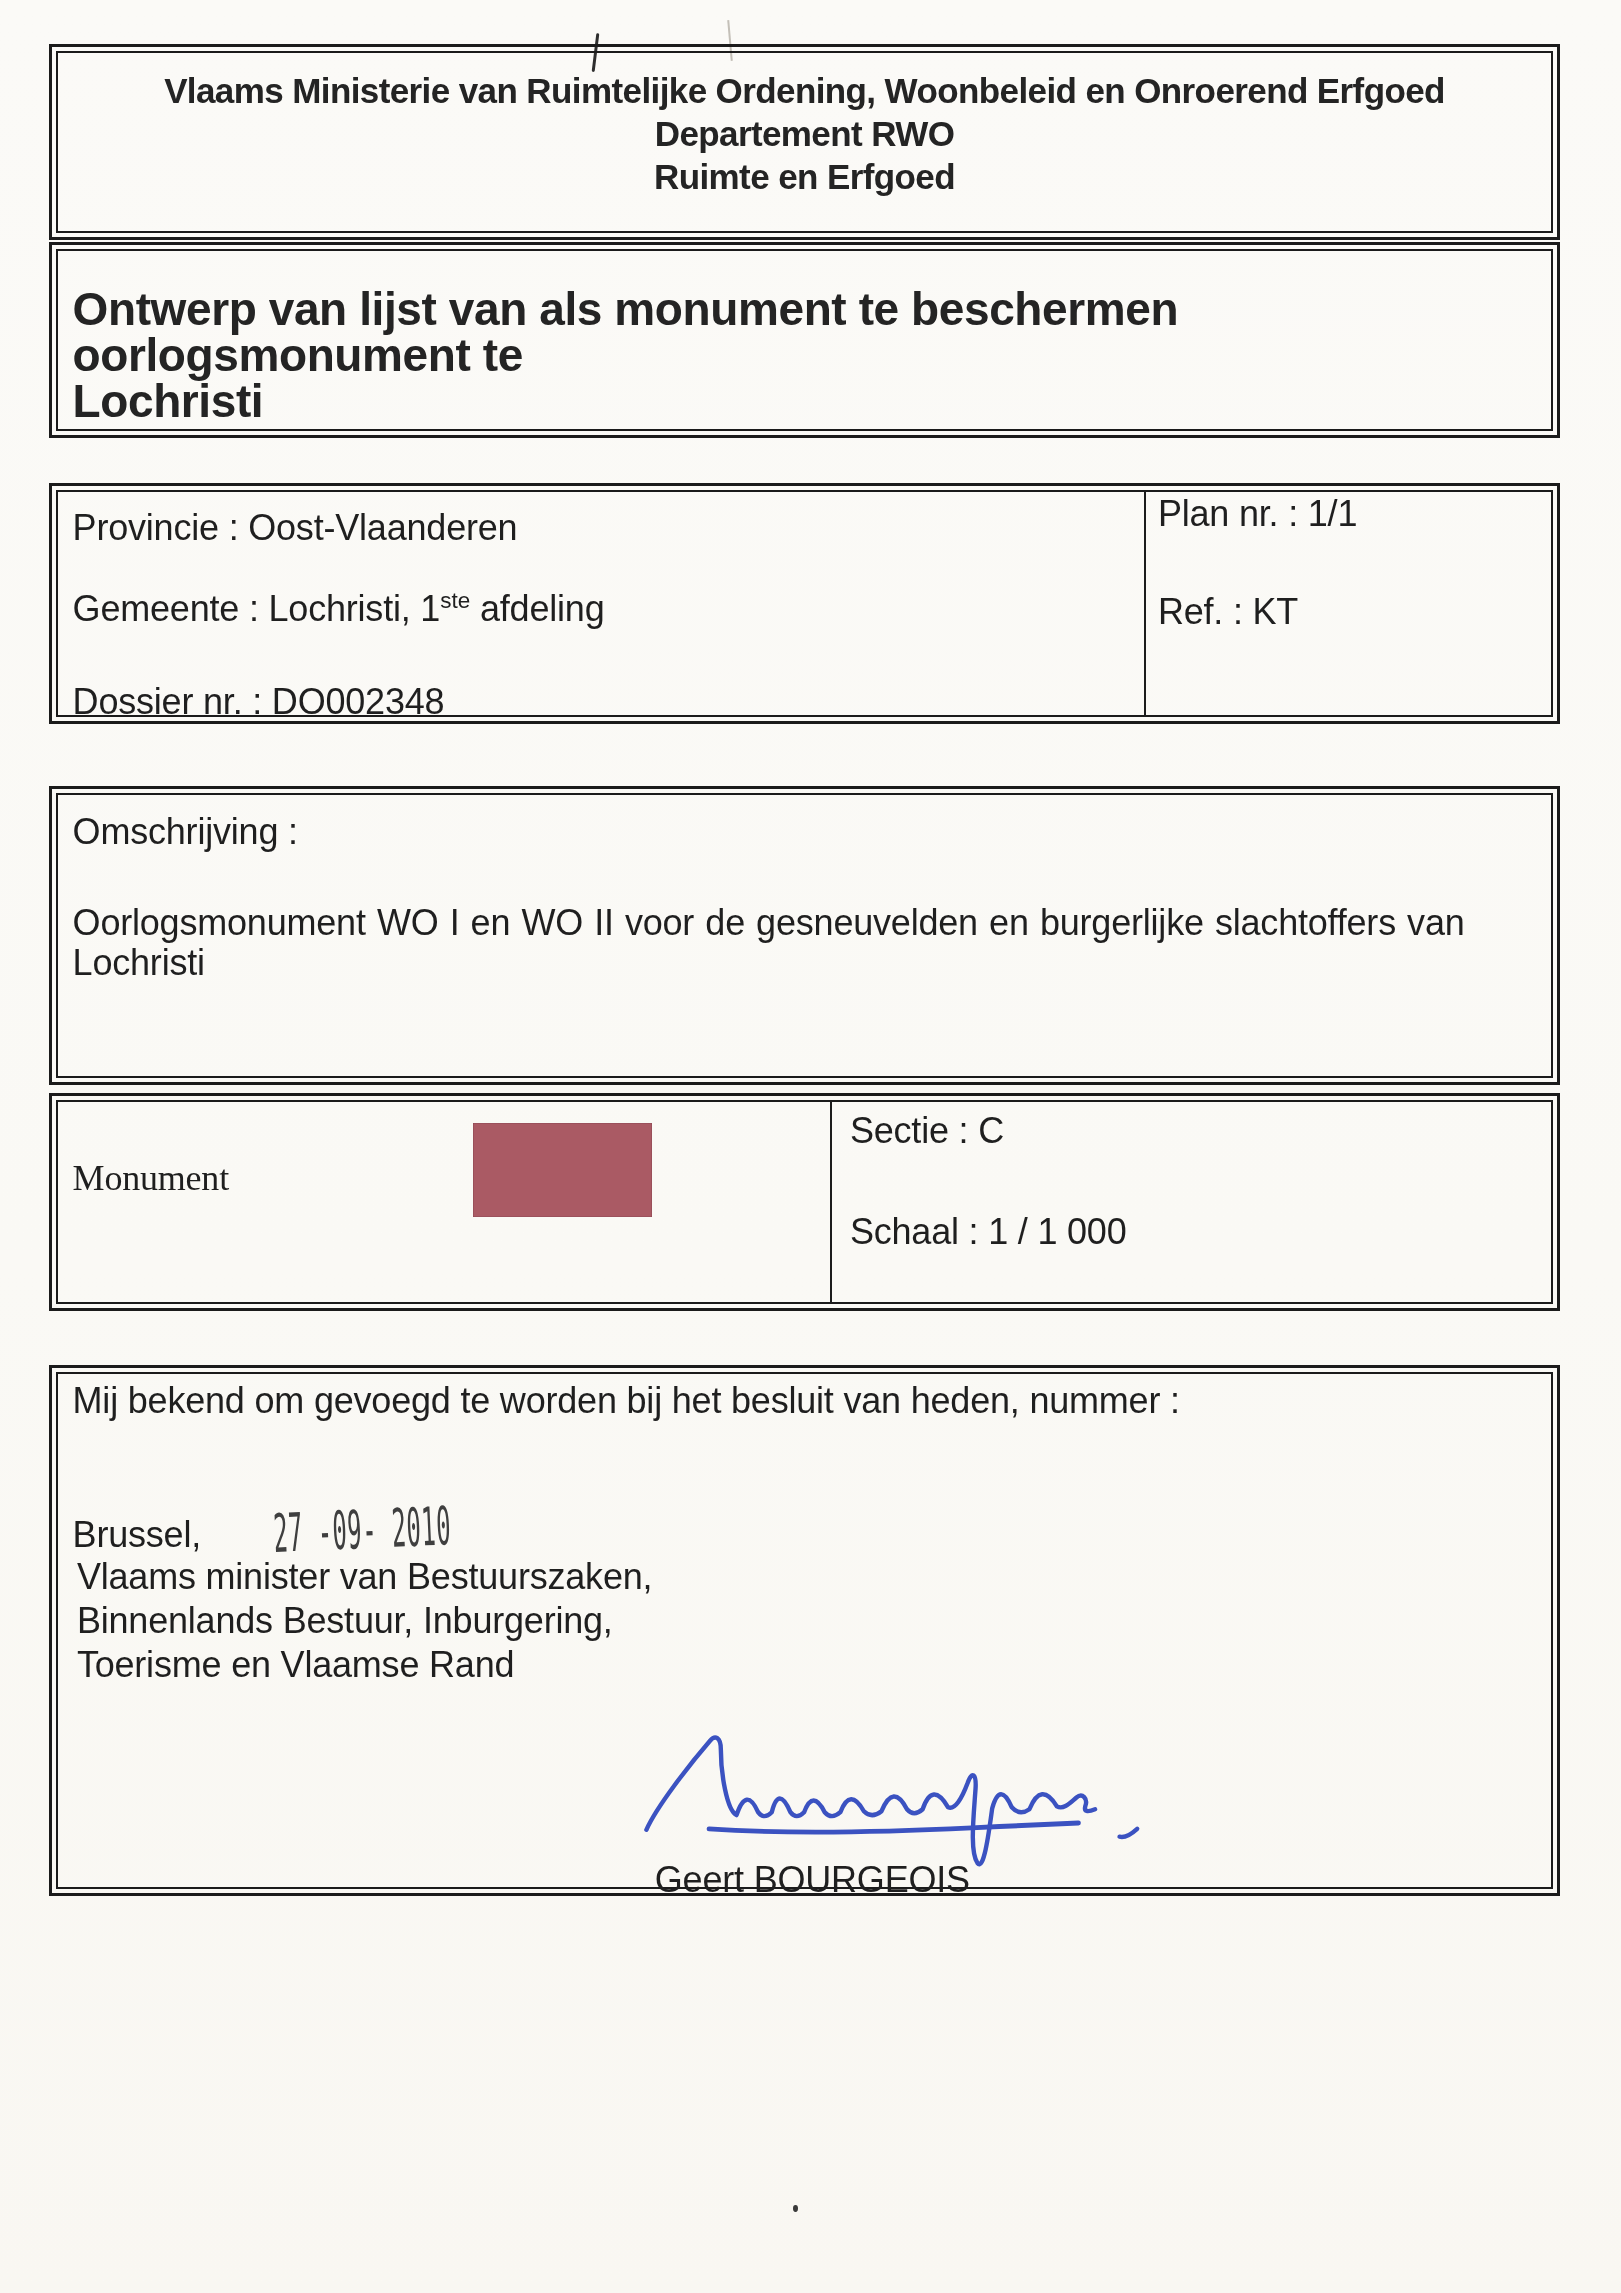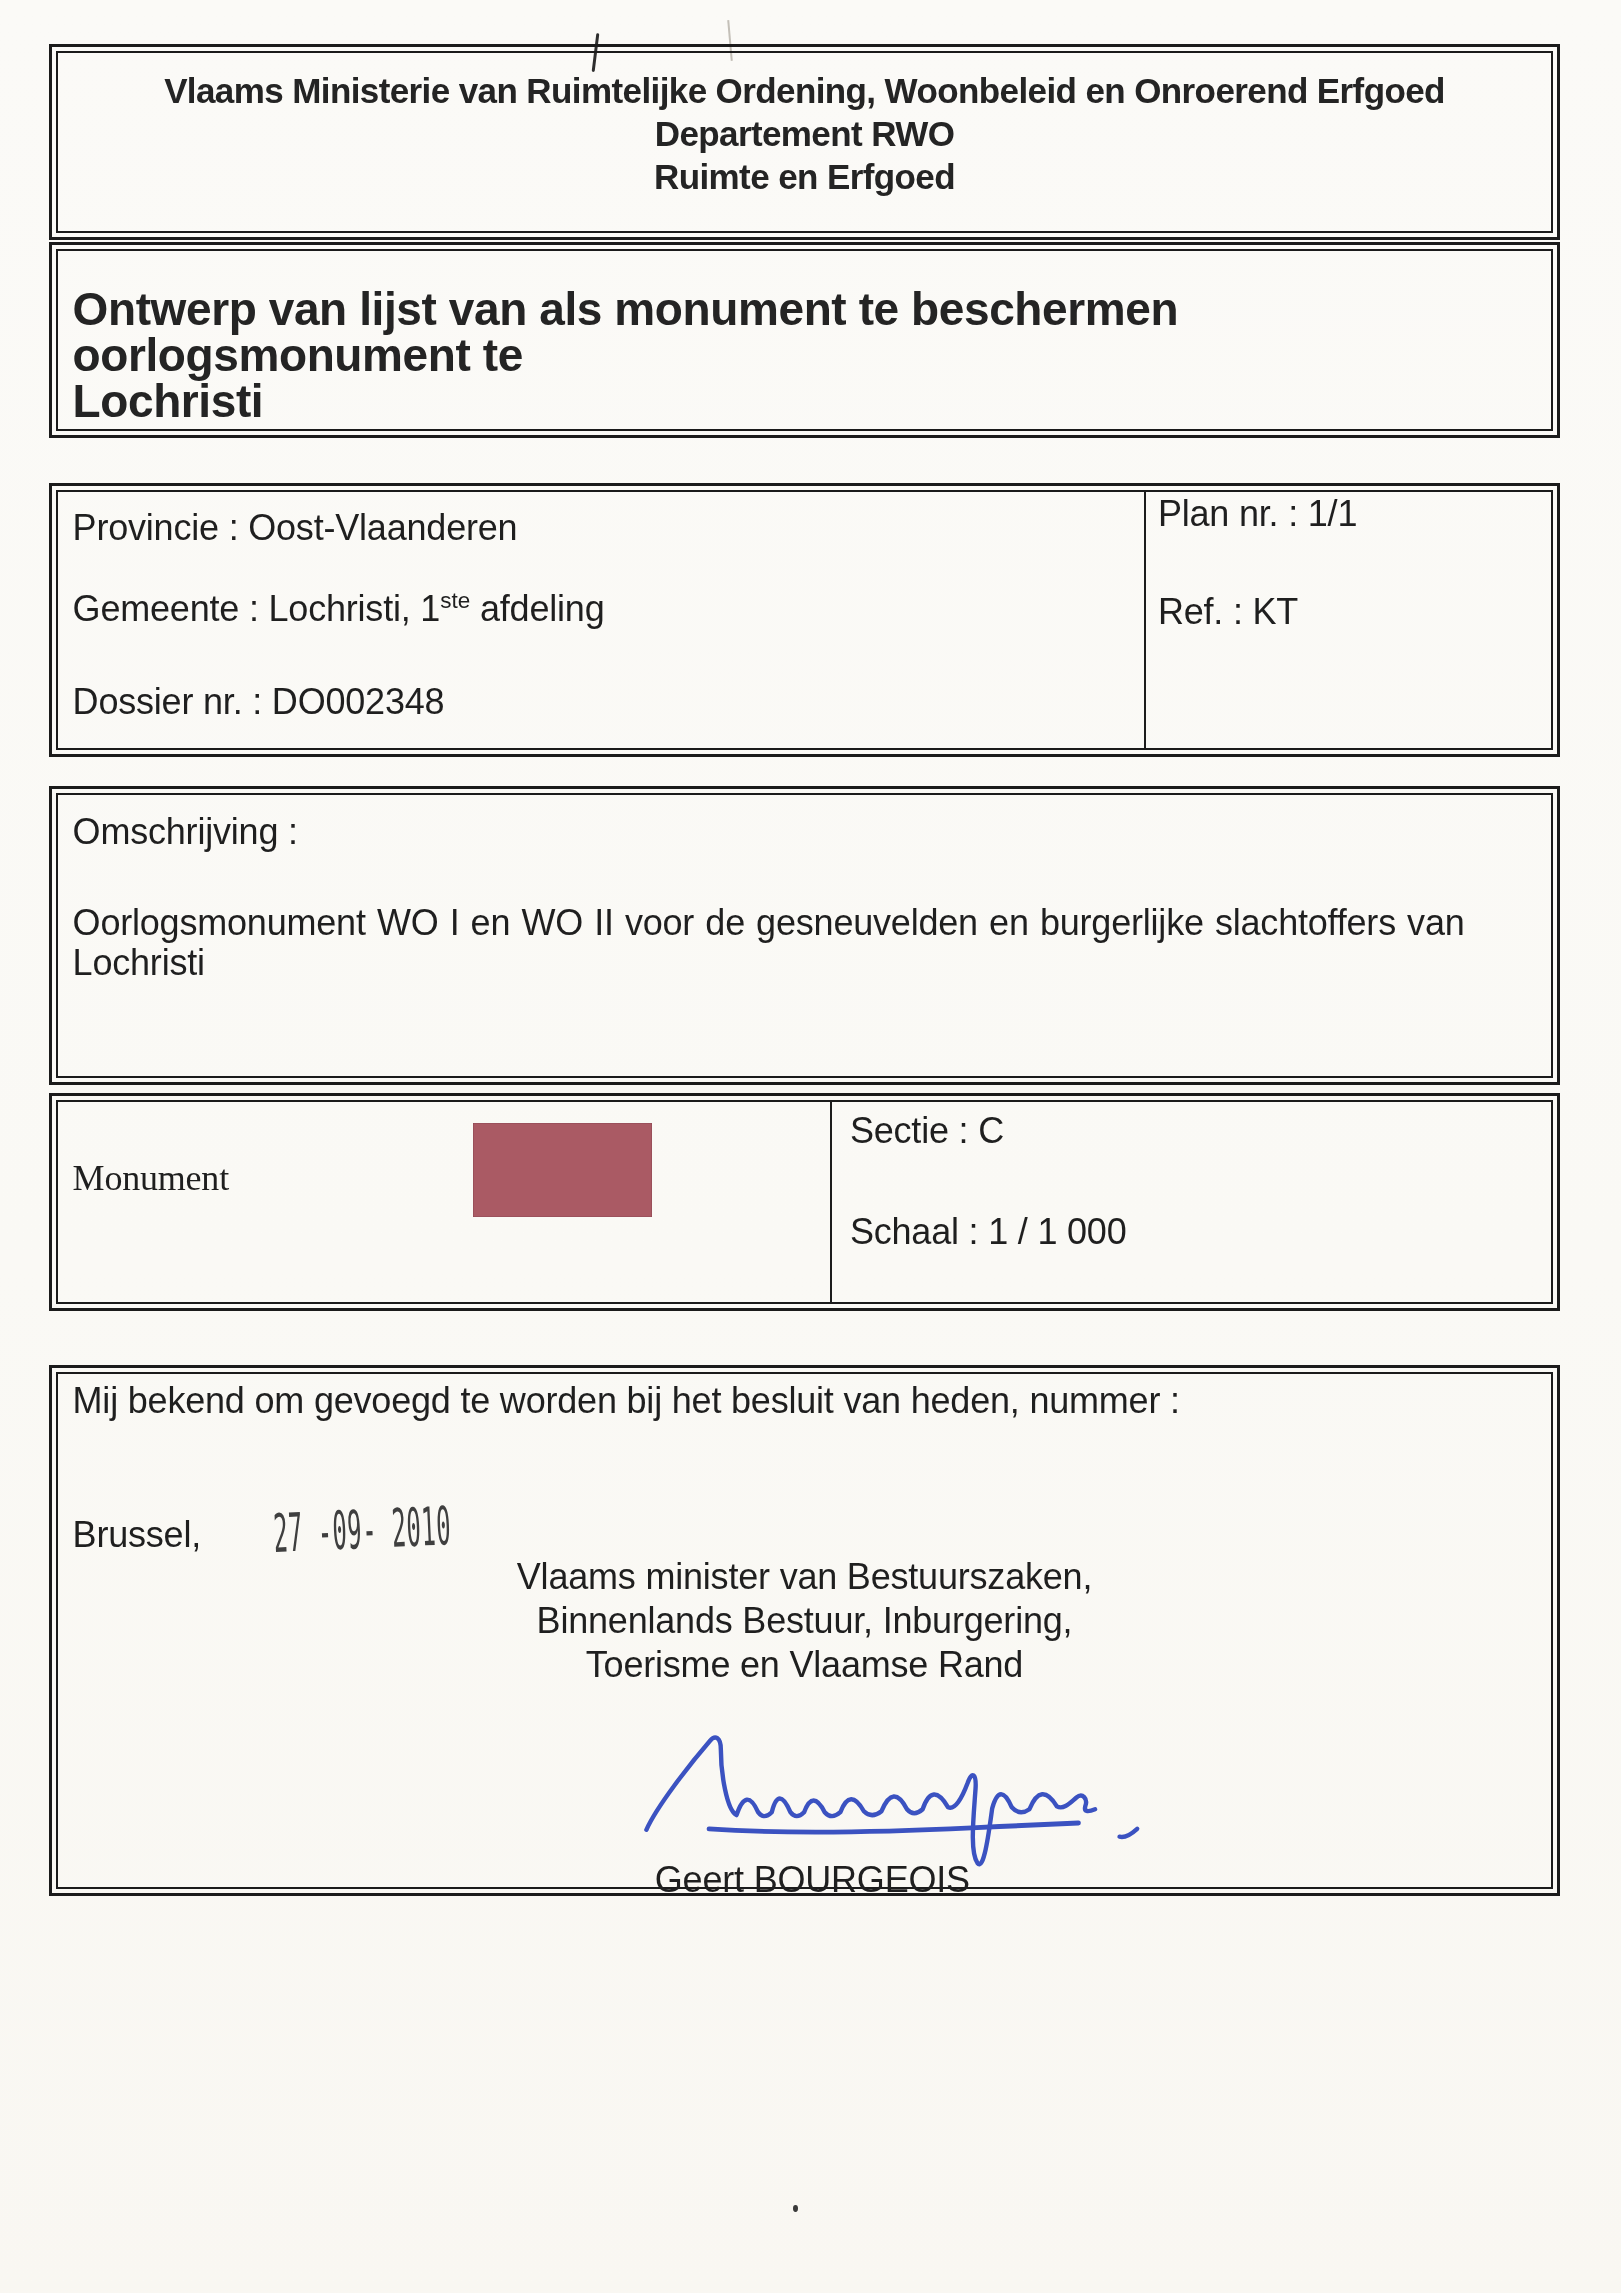--- a/index.html
+++ b/index.html
@@ -15,21 +15,21 @@
   .docbox{
     position:absolute;left:49px;width:1511px;
     border:3.9px solid #1b1b1b;padding:3.9px;box-sizing:border-box;
   }
   .docbox-inner{
     position:relative;width:100%;height:100%;
     border:2px solid #1b1b1b;box-sizing:border-box;
   }
   .box-ministry{top:44px;height:196px;}
   .box-title{top:242px;height:196px;}
-  .box-details{top:483px;height:274px;}
+  .box-details{top:483px;height:241px;}
   .box-omschrijving{top:786px;height:299px;}
   .box-legend{top:1093px;height:218px;}
   .box-signoff{top:1365px;height:531px;}
 
   .body-text{font-size:36px;letter-spacing:-0.2px;color:#1f1f1f;}
   .head-text{font-weight:bold;font-size:35px;letter-spacing:-0.6px;color:#242424;}
   .title-text{font-weight:bold;font-size:46px;letter-spacing:-0.4px;color:#242424;}
 
   .ministry-lines{padding-top:15.7px;text-align:center;line-height:43px;white-space:nowrap;}
   .title-lines{padding:35px 0 0 14.7px;line-height:46px;}
@@ -43,21 +43,21 @@
     line-height:40px;text-align:justify;
   }
   .sup{font-size:22.5px;position:relative;top:-12.7px;letter-spacing:0;}
 
   .stamp{
     position:absolute;left:214px;top:129px;
     font-family:"DejaVu Sans Mono",monospace;
     font-size:53px;color:#3f3f3f;letter-spacing:1px;white-space:nowrap;
     transform:rotate(-2.5deg) scaleX(0.45);transform-origin:left top;
   }
-  .minister-block{position:absolute;left:0;right:0;top:181px;text-align:center;line-height:44px;padding-left:0;}
+  .minister-block{position:absolute;left:0;right:0;top:181px;text-align:left;line-height:44px;padding-left:19px;}
   .signatory{position:absolute;left:0;right:0;top:485px;text-align:center;padding-left:15.7px;}
   .sig-svg{position:absolute;left:559px;top:350px;}
 
   .swatch-svg{position:absolute;left:415px;top:21.6px;}
 
   
   .scratch-dark{position:absolute;left:594px;top:33px;width:2.9px;height:39px;background:#2e2e2e;transform:rotate(7deg);border-radius:2px;}
   .scratch-light{position:absolute;left:729px;top:19.6px;width:2px;height:41px;background:#c4c0b8;transform:rotate(-5deg);}
   .speck{position:absolute;left:793px;top:2205px;width:4.9px;height:6.9px;background:#3a3a3a;border-radius:50%;}
 </style>

